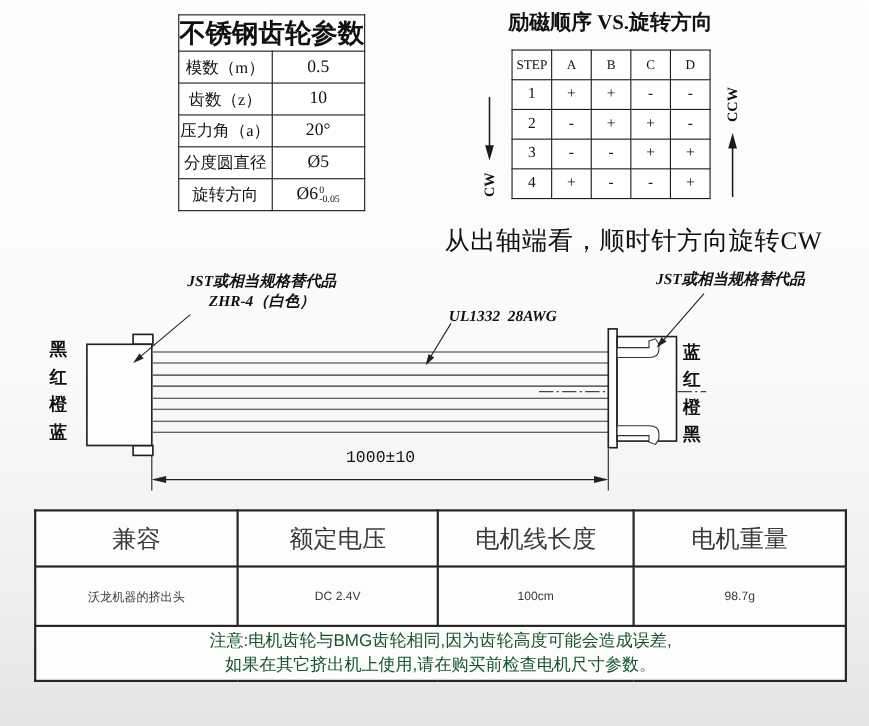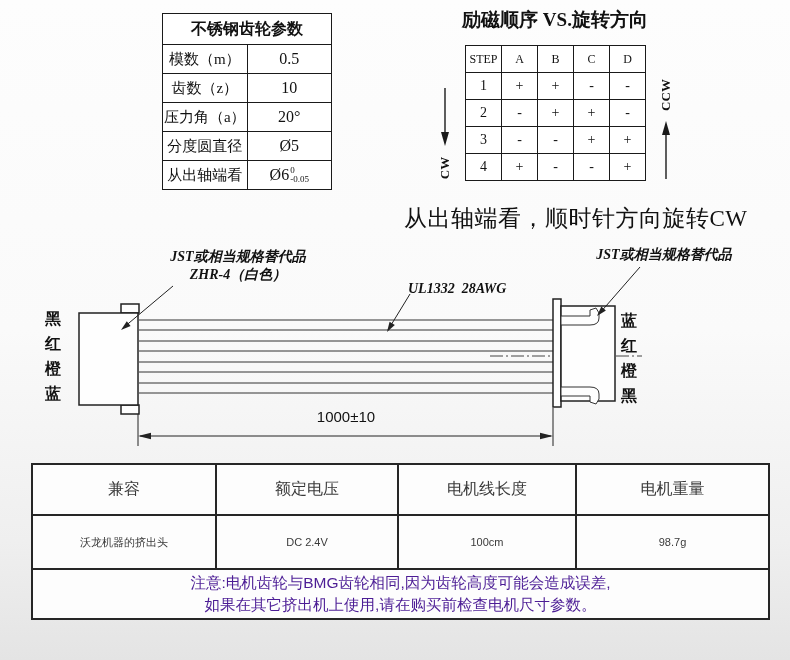--- a/index.html
+++ b/index.html
@@ -13,21 +13,21 @@
   .sheet{position:relative;width:790px;height:660px;}
 
   
   .gear-table{
     position:absolute;left:162px;top:13px;width:170px;
     border-collapse:collapse;table-layout:fixed;
     font-family:"Liberation Serif","DejaVu Serif",serif;
     background:#fff;
   }
   .gear-table th,.gear-table td{border:1.5px solid #1a1a1a;text-align:center;padding:0;white-space:nowrap;overflow:hidden;}
-  .gear-table th{height:30px;font-size:16px;font-weight:bold;}
+  .gear-table th{height:30px;font-size:24px;font-weight:bold;}
   .gear-table td{height:28px;font-size:15px;}
   .gear-table td.val{font-size:16px;}
   .tolwrap{display:inline-flex;align-items:center;}
   .tol{display:inline-flex;flex-direction:column;font-size:9px;line-height:1.0;margin-left:1px;text-align:left;}
 
   
   .excitation-title{
     position:absolute;left:425px;top:7px;width:260px;text-align:center;
     font-family:"Liberation Serif","DejaVu Serif",serif;
     font-size:19px;font-weight:bold;white-space:nowrap;
@@ -71,33 +71,33 @@
   .label-right{left:585px;top:246px;width:158px;}
   .color-col{
     position:absolute;display:flex;flex-direction:column;gap:9px;
     font-family:"Liberation Serif","DejaVu Serif",serif;
     font-size:16px;font-weight:bold;text-align:center;line-height:16px;
   }
   .colors-left{left:45px;top:311px;}
   .colors-right{left:621px;top:313px;}
   .dim-text{
     position:absolute;left:296px;top:408px;width:100px;text-align:center;
-    font-family:Liberation Sans, sans-serif;font-size:15px;
+    font-family:Liberation Mono, monospace;font-size:15px;
   }
 
   
   .spec-table{
     position:absolute;left:31px;top:463px;width:729px;
     border-collapse:collapse;table-layout:fixed;
     background:#fdfdfd;color:#3a3a3a;
   }
   .spec-table th,.spec-table td{border:2px solid #262626;text-align:center;padding:0;}
-  .spec-table th{height:49px;font-size:16px;font-weight:normal;}
+  .spec-table th{height:49px;font-size:22px;font-weight:normal;}
   .spec-table td{height:52px;font-size:11px;}
-  .spec-table td.note{height:48px;font-size:15.5px;color:#4c1d95;line-height:1.45;}
+  .spec-table td.note{height:48px;font-size:15.5px;color:#14532d;line-height:1.45;}
   .c1{width:182px;}.c2{width:180px;margin-top:36px;}.c3{width:176px;}.c4{width:191px;margin-top:40px;}
 </style>
 </head>
 <body>
 
 <div class="sheet">
 
   <table class="gear-table">
     <tbody>
         <tr>
@@ -113,21 +113,21 @@
     </tr>
     <tr>
       <td>压力角（a）</td>
       <td class="val">20°</td>
     </tr>
     <tr>
       <td>分度圆直径</td>
       <td class="val">Ø5</td>
     </tr>
     <tr>
-      <td>从出轴端看</td>
+      <td>旋转方向</td>
       <td class="val">
         <span class="tolwrap">
           <span>Ø6</span>
           <span class="tol">
             <span>0</span>
             <span>-0.05</span>
           </span>
         </span>
       </td>
     </tr>

